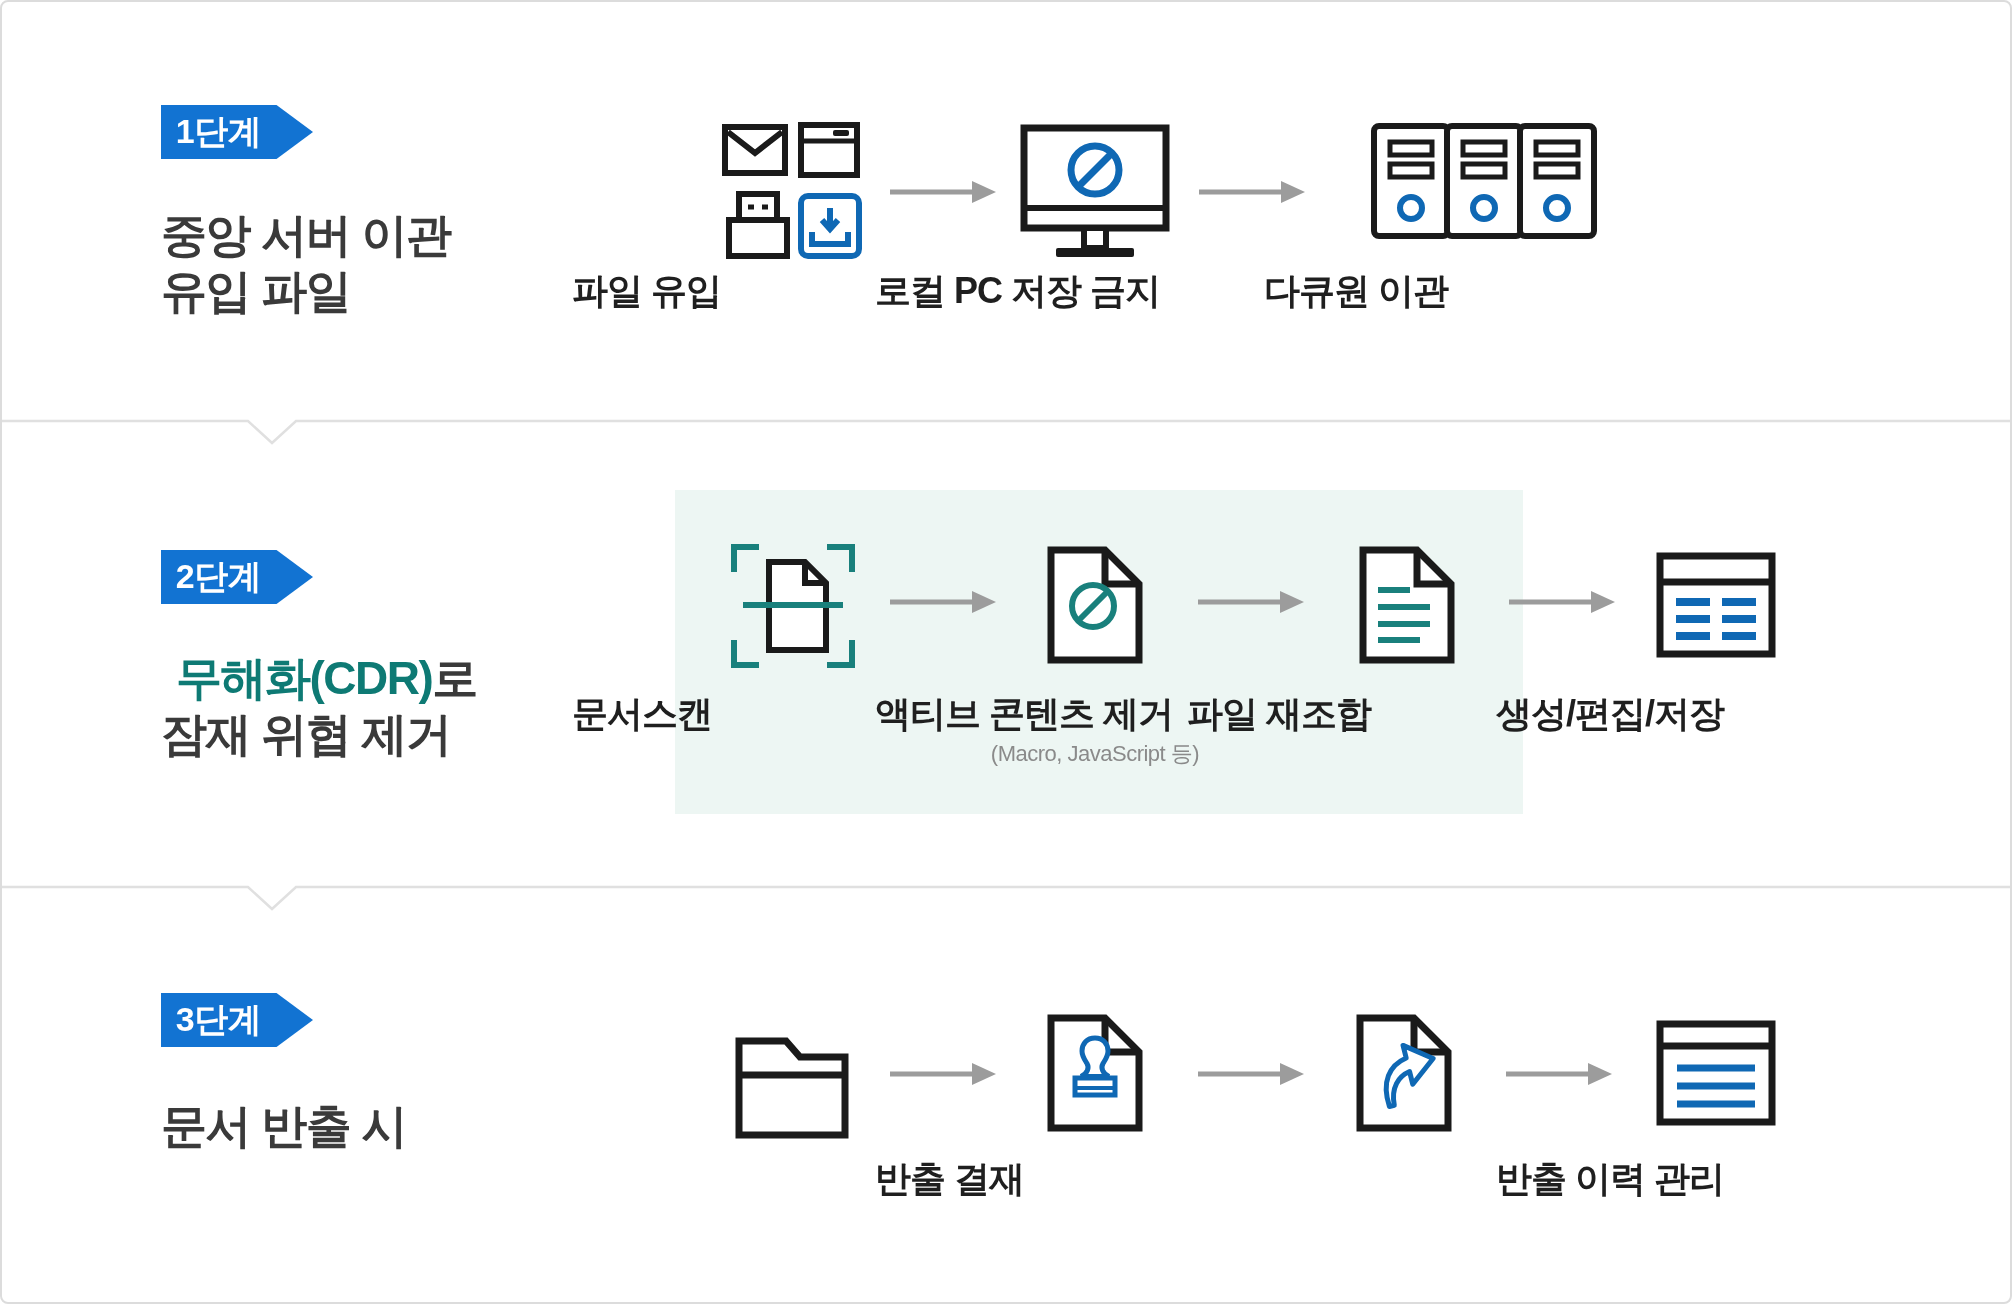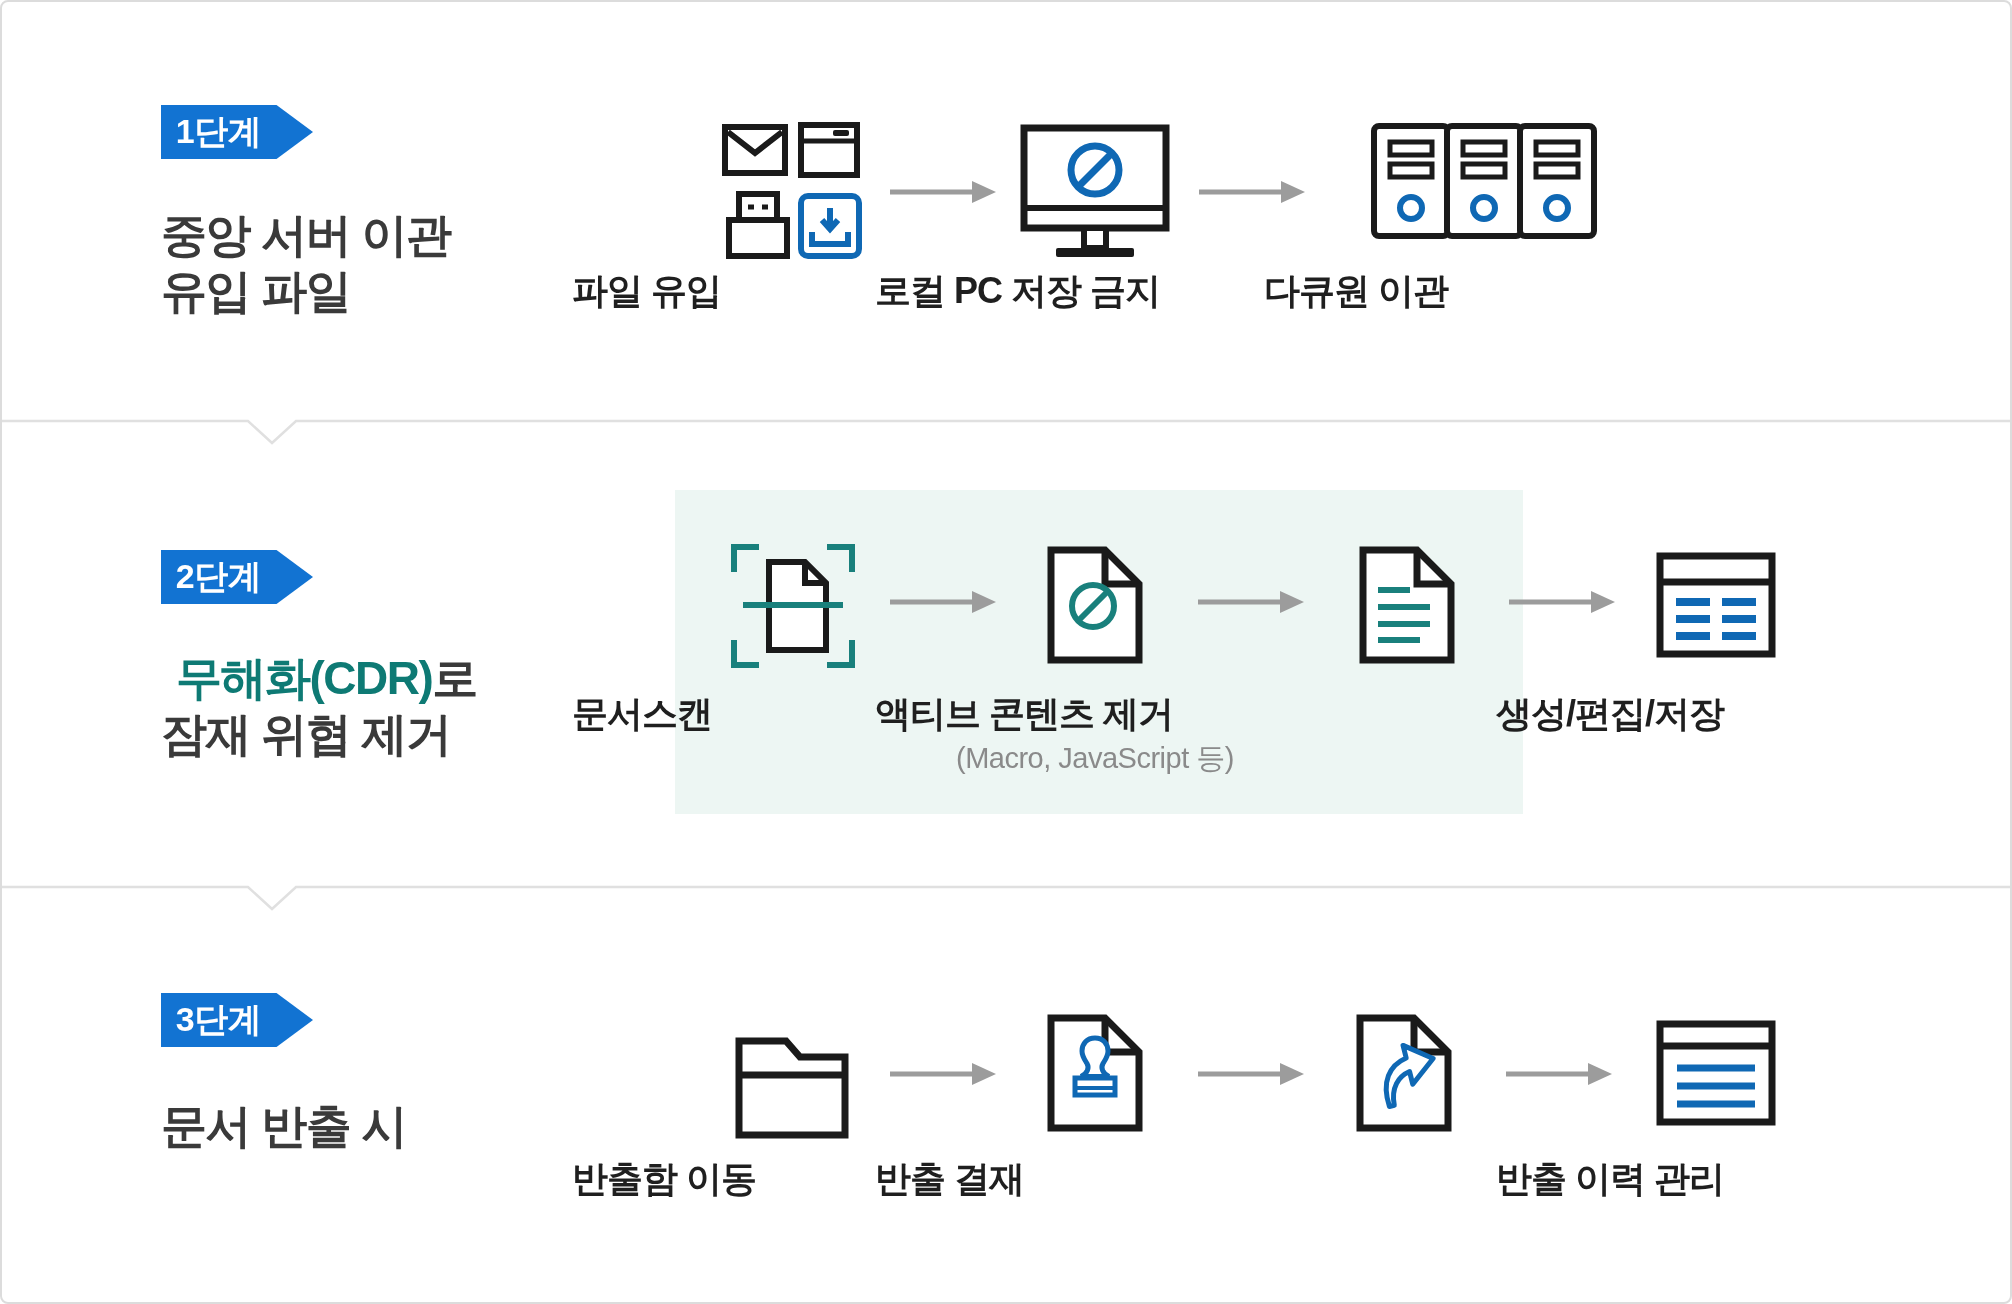--- a/index.html
+++ b/index.html
@@ -27,21 +27,21 @@
     line-height:56px; letter-spacing:-1.5px; white-space:nowrap;
   }
   .title .teal { color:var(--teal-text);margin-left:15px; }
   .flow-label {
     position:absolute; width:440px; 
     font-size:36px; font-weight:bold; color:var(--label);
     letter-spacing:-1px; white-space:nowrap;
   }
   .flow-sublabel {
     position:absolute; width:480px; text-align:center;
-    font-size:29px; font-weight:400; color:var(--sub); letter-spacing:-0.5px;
+    font-size:22px; font-weight:400; color:var(--sub); letter-spacing:-0.5px;
     white-space:nowrap;
   }
   .teal-box { position:absolute; background:var(--teal-bg); z-index:0; }
   .icon-wrap, .flow-arrow, .flow-label, .flow-sublabel { z-index:1; }
   .divider { position:absolute; left:0; z-index:2; }
 
   
   .sk  { stroke:var(--ink);  fill:none; }
   .skf { stroke:var(--ink);  fill:#fff; }
   .sb  { stroke:var(--blue); fill:none; }
@@ -196,20 +196,21 @@
   <div class="icon-wrap abs" style="left:1357px;top:544px">
     <svg width="96" height="118" viewBox="0 0 96 118">
       <path class="skf" d="M4,4 H58 L92,38 V114 H4 Z" stroke-width="7"></path>
       <path class="sk" d="M58,4 V38 H92" stroke-width="7"></path>
       <line class="st" x1="19" y1="44" x2="51" y2="44" stroke-width="6"></line>
       <line class="st" x1="19" y1="61" x2="71" y2="61" stroke-width="6"></line>
       <line class="st" x1="19" y1="78" x2="71" y2="78" stroke-width="6"></line>
       <line class="st" x1="19" y1="94" x2="61" y2="94" stroke-width="6"></line>
     </svg>
   </div>
+  <div class="flow-label" style="left:1185px;top:688px">파일 재조합</div>
 
   <svg class="flow-arrow abs" style="left:1505px;top:583px" width="110" height="34">
     <line class="la" x1="2" y1="17" x2="86" y2="17" stroke-width="5"></line>
     <path class="fa" d="M84,6 L108,17 L84,28 Z"></path>
   </svg>
 
   <div class="icon-wrap abs" style="left:1654px;top:550px">
     <svg width="120" height="106" viewBox="0 0 120 106">
       <rect class="skf" x="4" y="4" width="112" height="98" stroke-width="7"></rect>
       <line class="sk" x1="4" y1="30" x2="116" y2="30" stroke-width="7"></line>
@@ -229,21 +230,20 @@
   <div class="title" style="left:159px;top:1096px">
     <div>문서 반출 시</div>
   </div>
 
   <div class="icon-wrap abs" style="left:732px;top:1025px">
     <svg width="116" height="112" viewBox="0 0 116 112">
       <path class="skf" d="M5,108 V14 H52 L66,30 H111 V108 Z" stroke-width="7"></path>
       <line class="sk" x1="5" y1="48" x2="111" y2="48" stroke-width="7"></line>
     </svg>
   </div>
-  <div class="flow-label" style="left:570px;top:1153px">반출함 이동</div>
 
   <svg class="flow-arrow abs" style="left:886px;top:1055px" width="110" height="34">
     <line class="la" x1="2" y1="17" x2="86" y2="17" stroke-width="5"></line>
     <path class="fa" d="M84,6 L108,17 L84,28 Z"></path>
   </svg>
 
   <div class="icon-wrap abs" style="left:1045px;top:1012px">
     <svg width="96" height="118" viewBox="0 0 96 118">
       <path class="skf" d="M4,4 H58 L92,38 V114 H4 Z" stroke-width="7"></path>
       <path class="sk" d="M58,4 V38 H92" stroke-width="7"></path>

